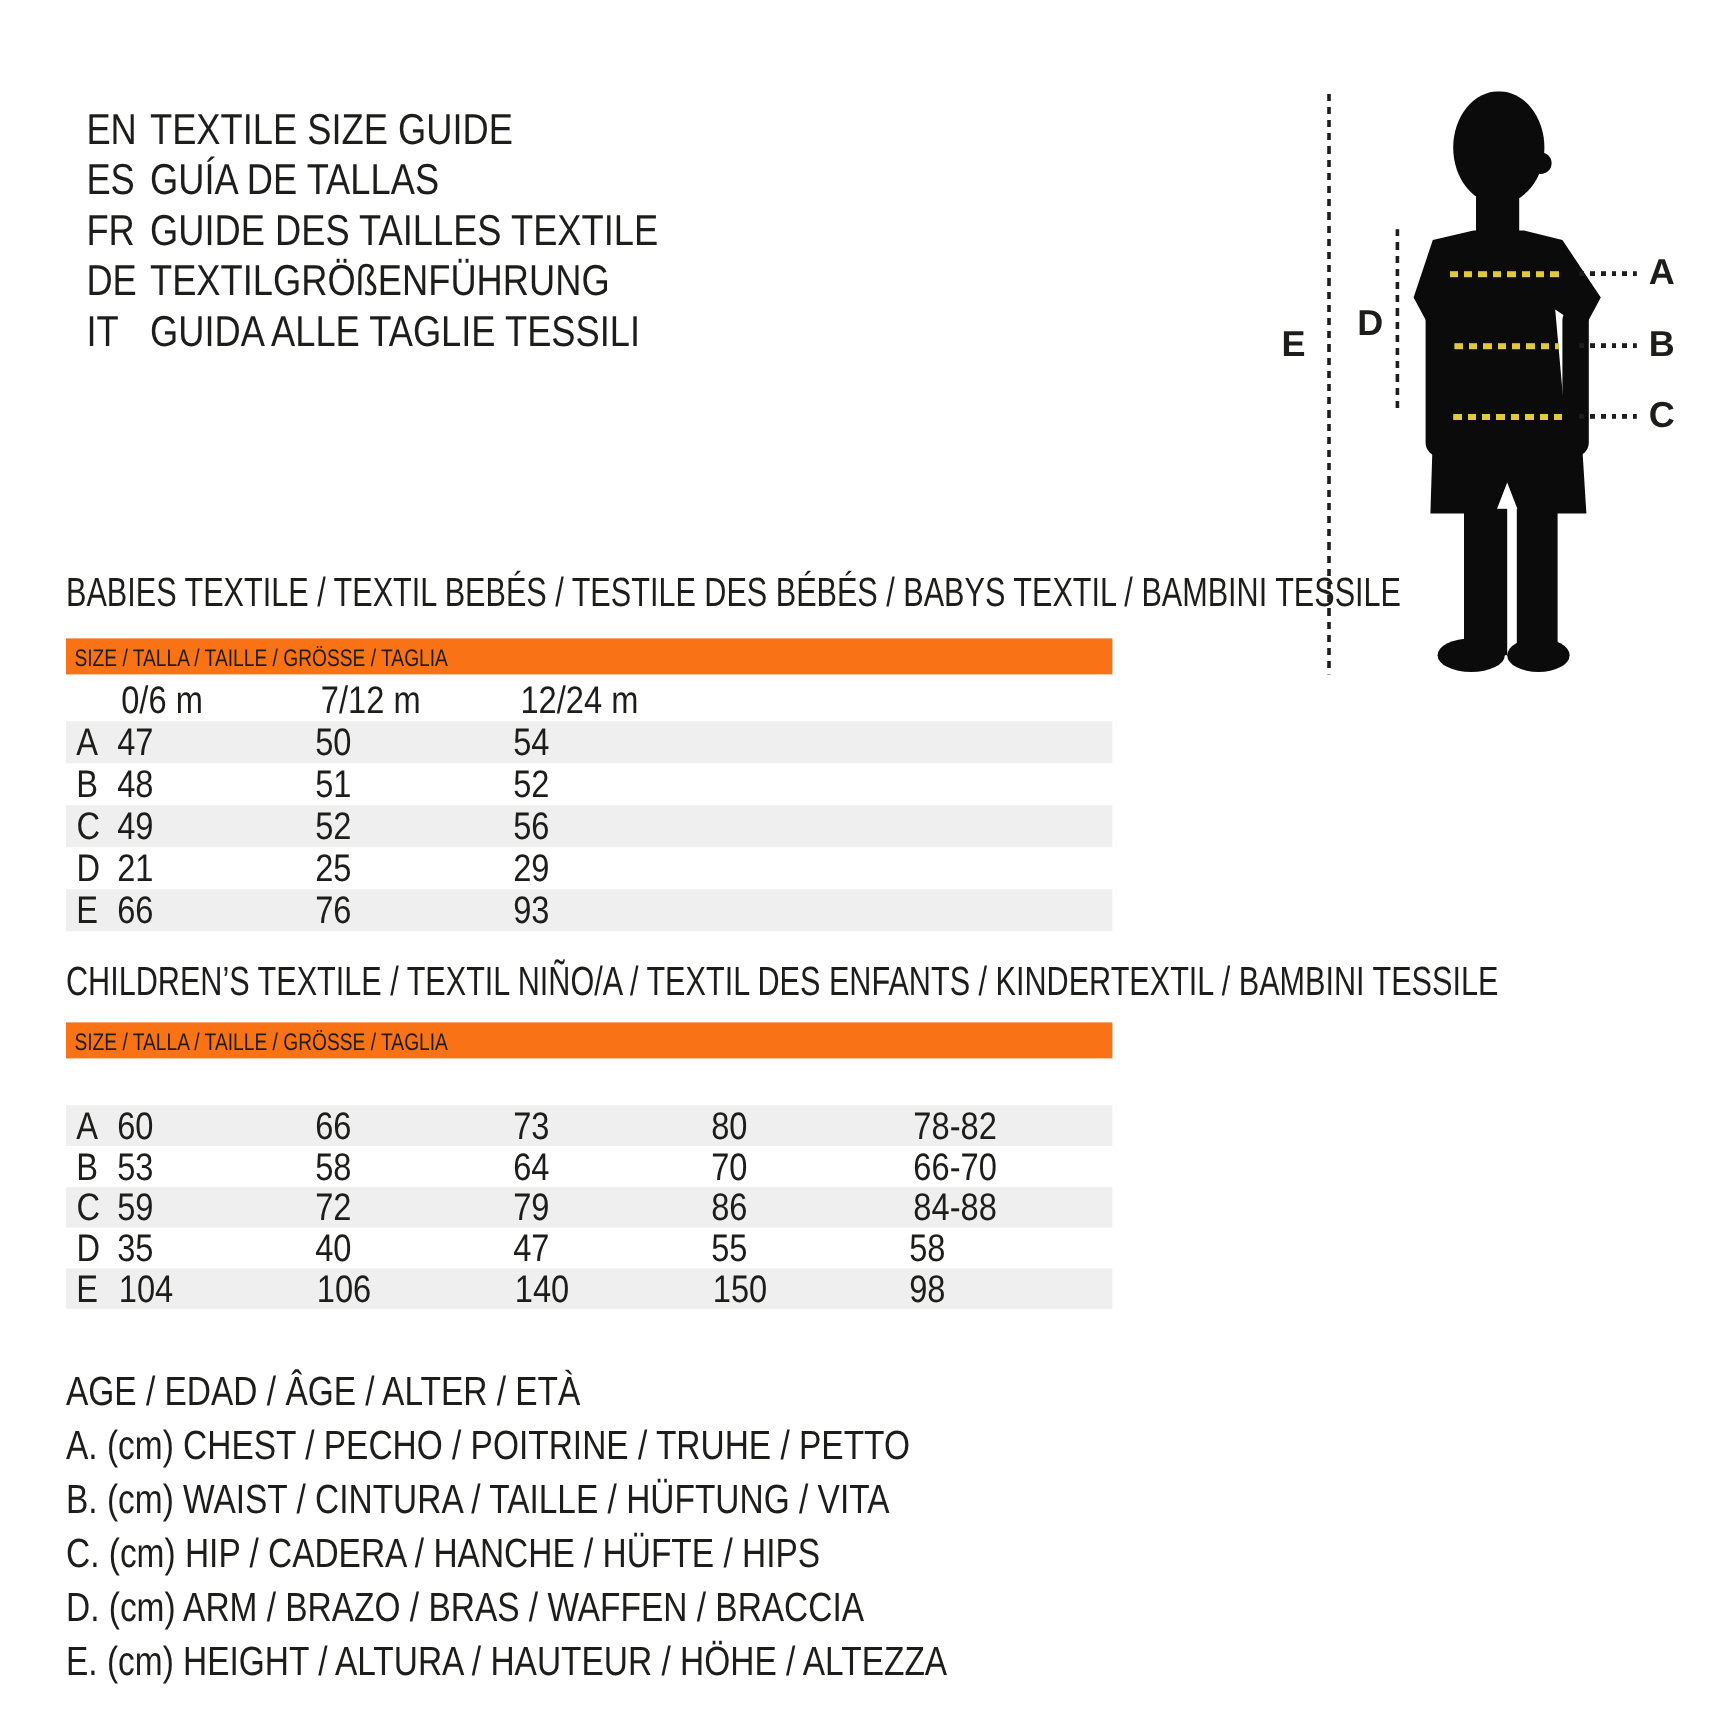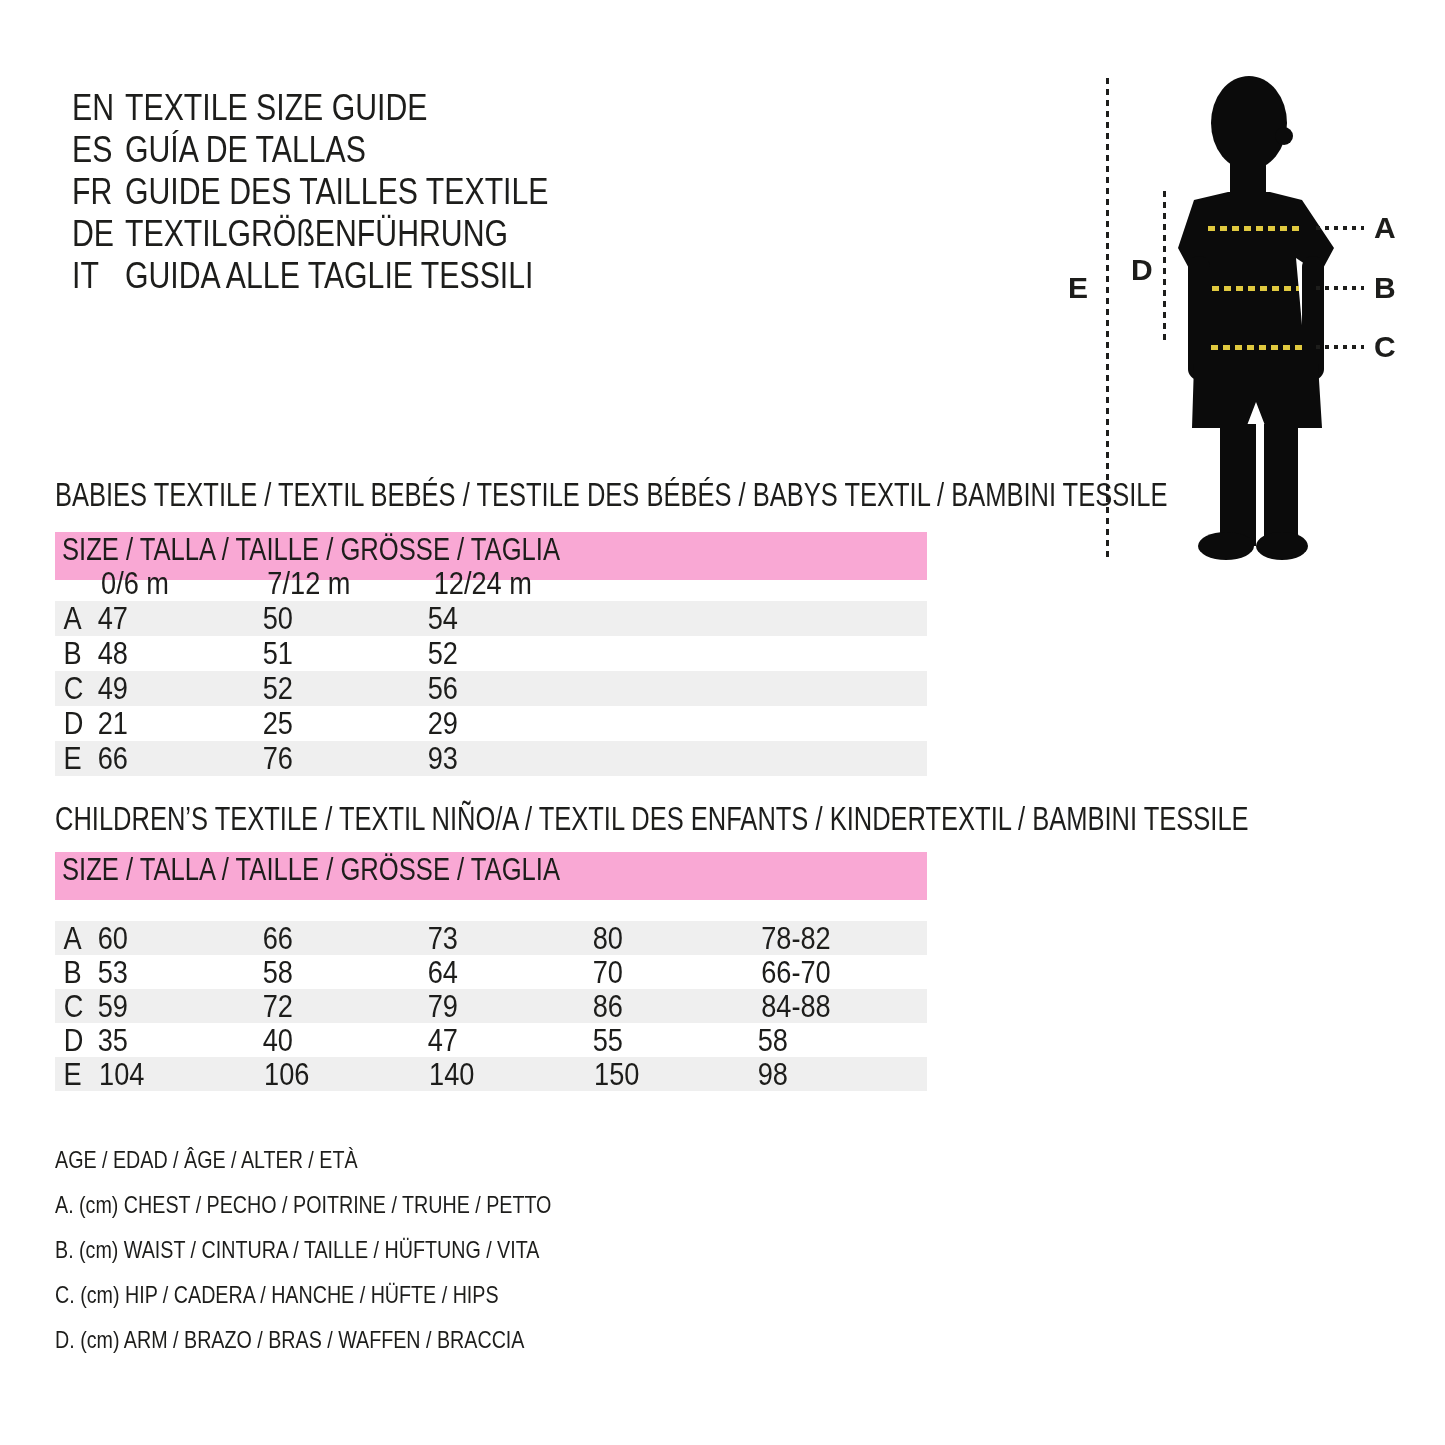--- a/index.html
+++ b/index.html
@@ -14,34 +14,34 @@
   .lang-row{position:absolute;left:55px;height:42px;line-height:42px;font-size:36px;}
   .lang-code{position:absolute;left:17px;top:0;text-decoration:underline;}
   .lang-title{position:absolute;left:70px;top:0;}
   .lang-row .cond{transform:scaleX(0.84);}
 
   
   .section-title{position:absolute;left:55px;height:36px;line-height:36px;font-size:34px;}
   .section-title .cond{transform:scaleX(0.75);}
 
   
-  .size-bar{position:absolute;left:55px;width:872px;height:48px;line-height:34px;
-            background:#f9a8d4;font-size:32px;padding:0;}
+  .size-bar{position:absolute;left:55px;width:872px;height:30px;line-height:34px;
+            background:#f97316;font-size:20px;padding:0;}
   .size-bar .cond{margin-left:7px;transform:scaleX(0.8);}
 
   
   .trow{position:absolute;left:55px;width:872px;display:grid;font-size:32px;}
   .trow.b{grid-template-columns:40px 165px 165px 165px;height:35px;line-height:35px;}
   .trow.c{grid-template-columns:40px 165px 165px 165px 165px 165px;height:34px;line-height:34px;}
   .trow .rl{text-align:left;padding-left:7px;}
   .trow .cell{}
   .trow.shade{background:#efefef;}
 
   
-  .legend-line{position:absolute;left:55px;height:34px;line-height:34px;font-size:24px;}
+  .legend-line{position:absolute;left:55px;height:34px;line-height:34px;font-size:34px;}
   .legend-line .cond{transform:scaleX(0.82);}
 
   
   .vline{position:absolute;width:3px;
          background-image:repeating-linear-gradient(180deg,#1d1d1b 0 6px,transparent 6px 11px);}
   .hdash-y{position:absolute;height:5px;
          background-image:repeating-linear-gradient(90deg,#e0c93f 0 7px,transparent 7px 12px);}
   .hdot-k{position:absolute;height:4px;
          background-image:repeating-linear-gradient(90deg,#1d1d1b 0 4px,transparent 4px 9px);}
   .fig-label{position:absolute;height:28px;line-height:28px;font-size:30px;font-weight:bold;}
@@ -212,14 +212,17 @@
   </div>
   <div class="legend-line" style="top:1233px">
     <span class="cond">B. (cm) WAIST / CINTURA / TAILLE / HÜFTUNG / VITA</span>
   </div>
   <div class="legend-line" style="top:1278px">
     <span class="cond">C. (cm) HIP / CADERA / HANCHE / HÜFTE / HIPS</span>
   </div>
   <div class="legend-line" style="top:1323px">
     <span class="cond">D. (cm) ARM / BRAZO / BRAS / WAFFEN / BRACCIA</span>
   </div>
+  <div class="legend-line" style="top:1368px">
+    <span class="cond">E. (cm) HEIGHT / ALTURA / HAUTEUR / HÖHE / ALTEZZA</span>
+  </div>
 
 </div>
 
 </body></html>

